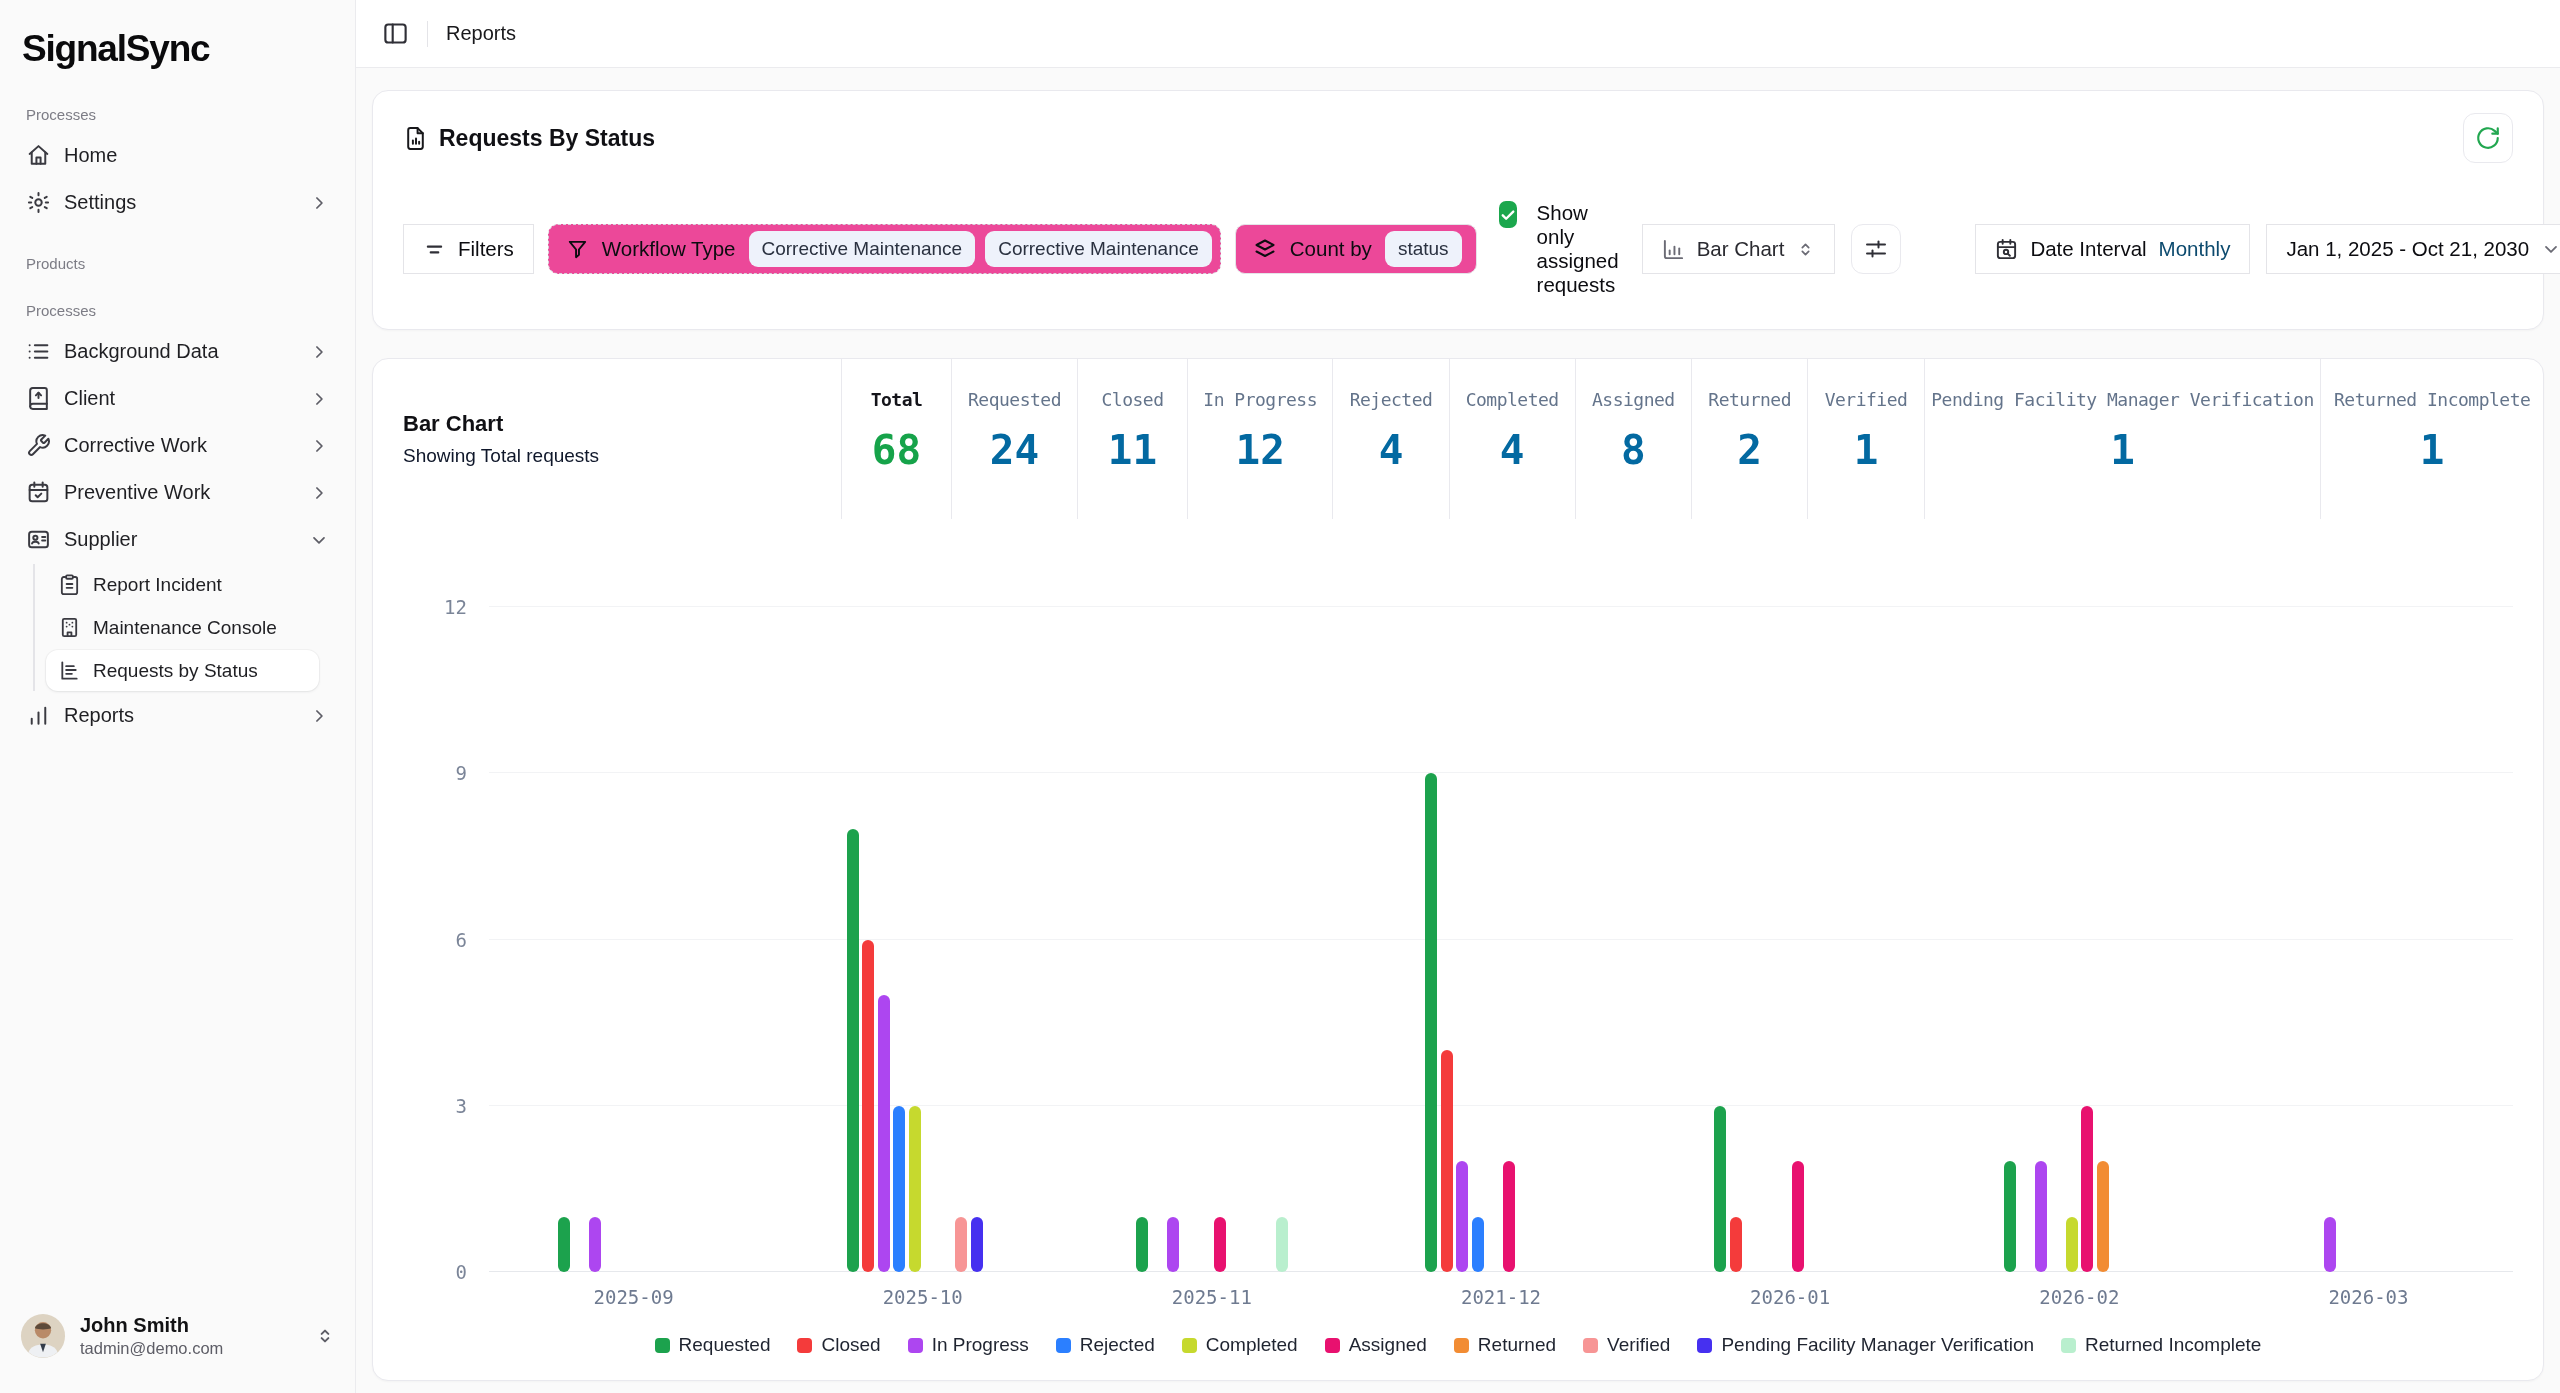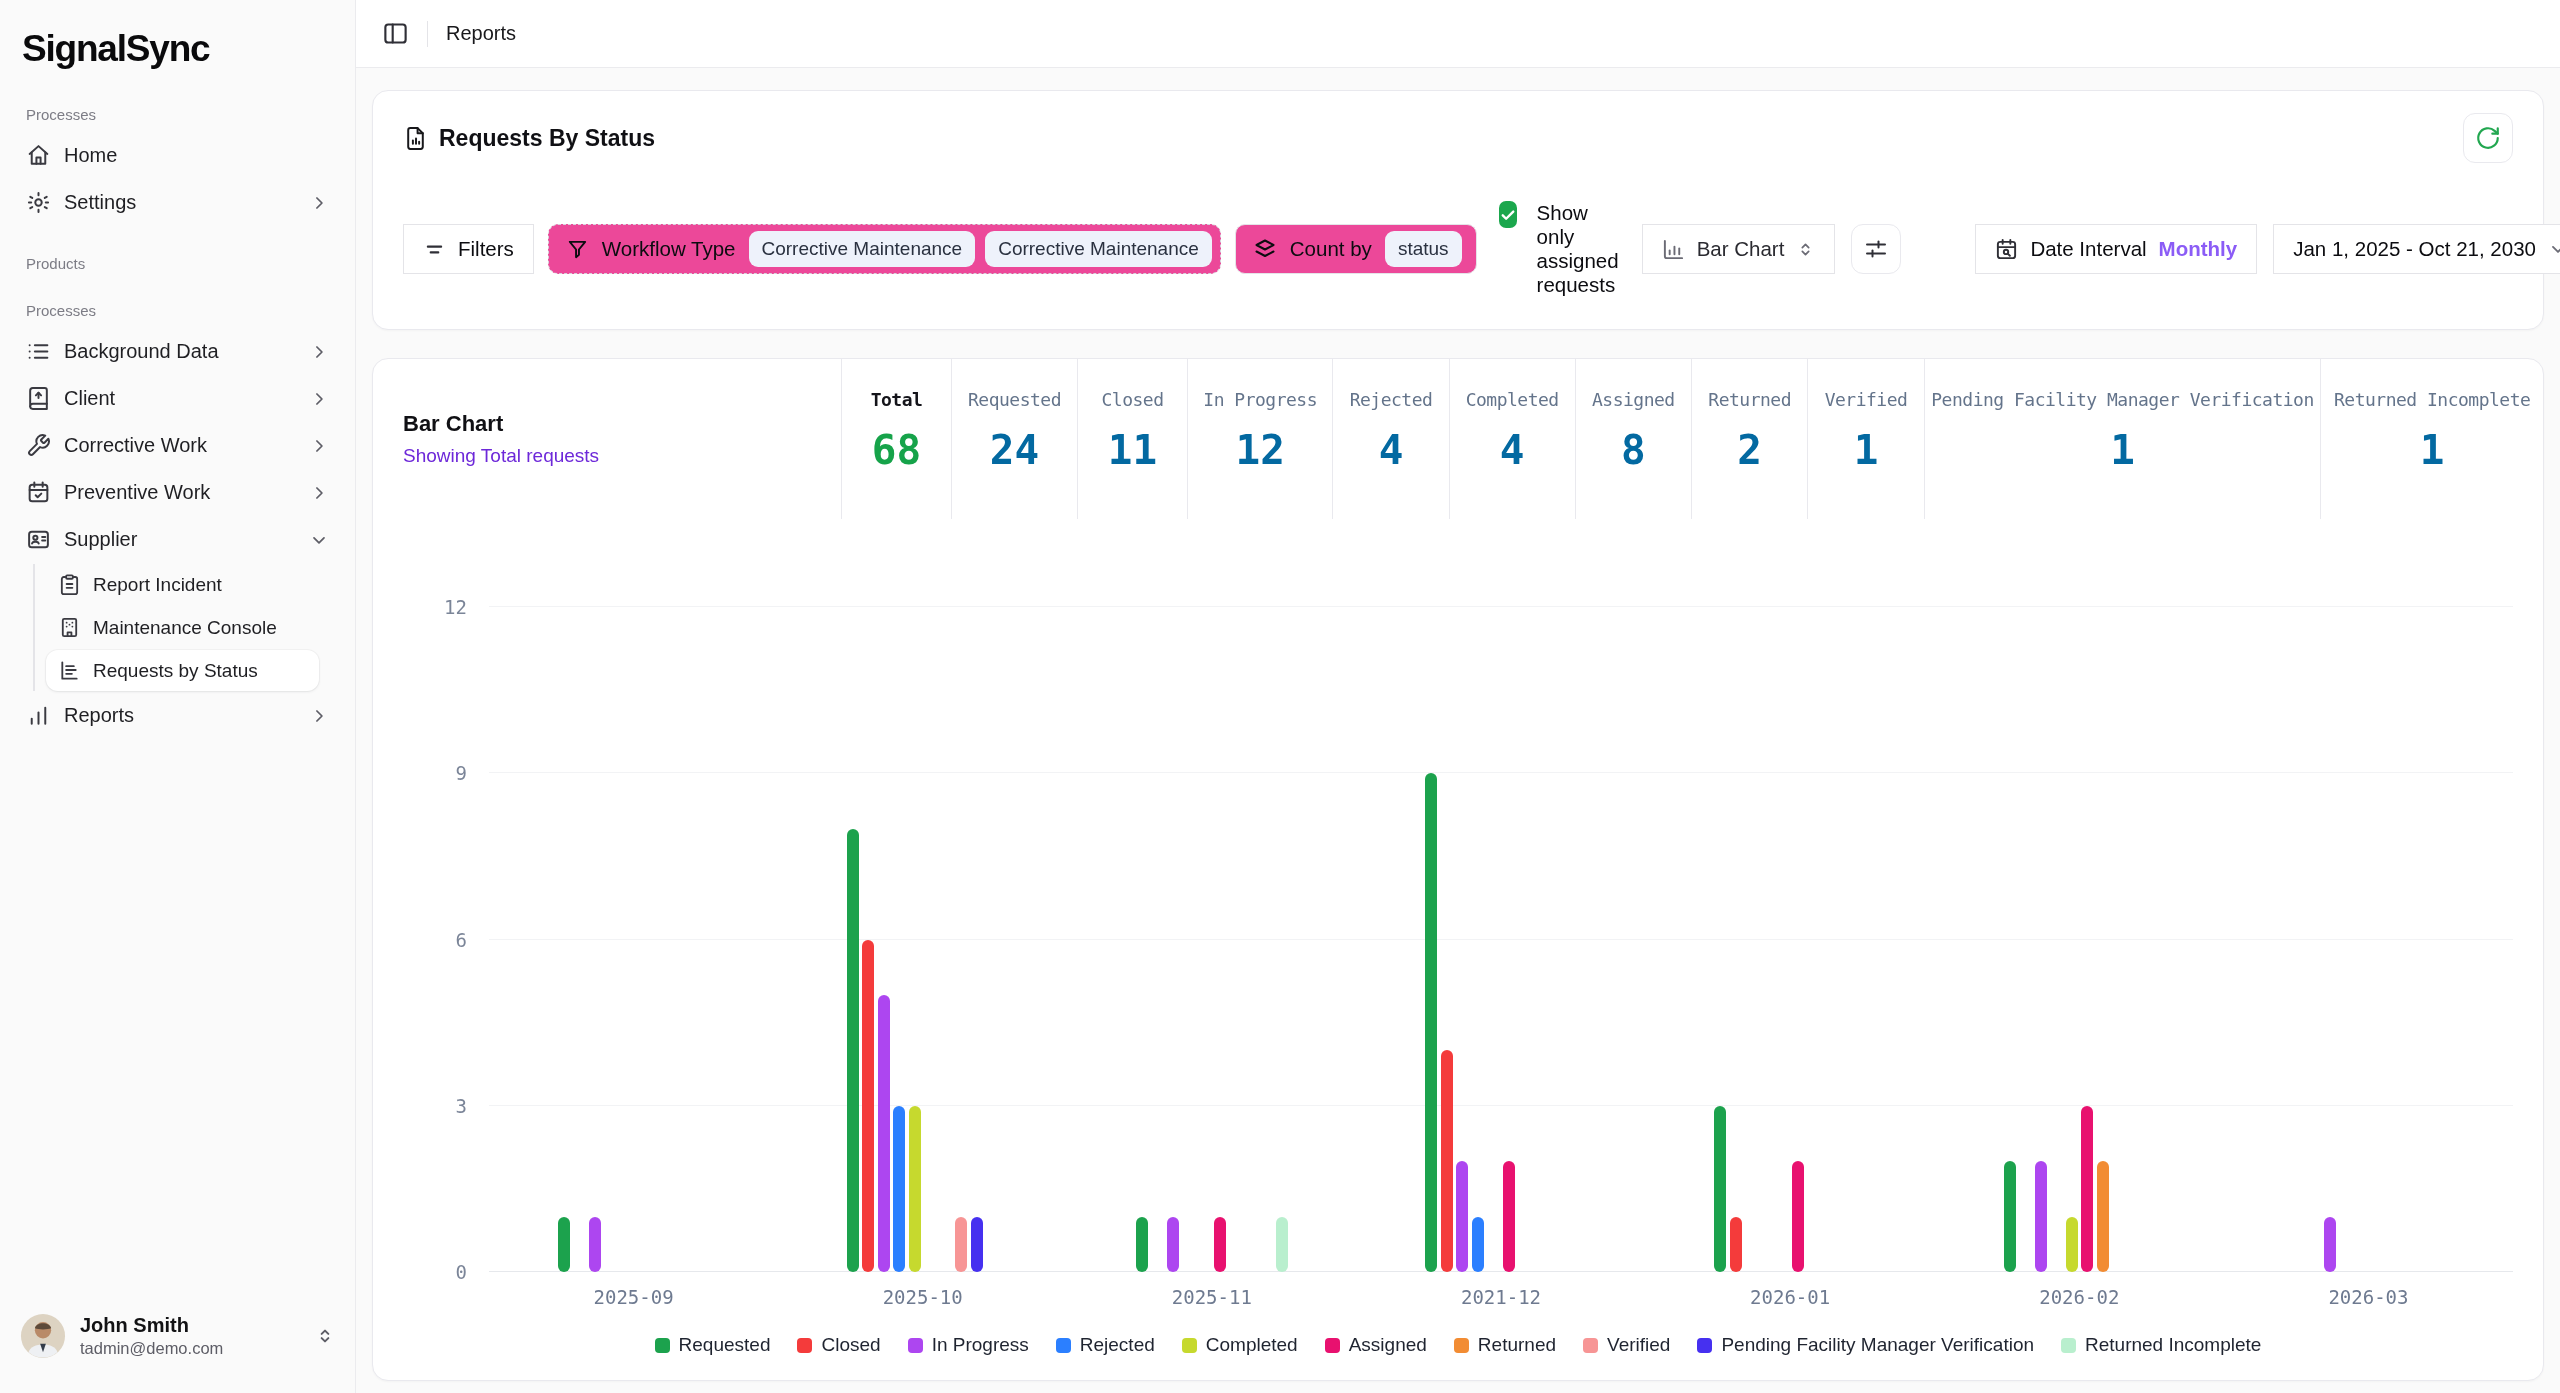--- a/index.html
+++ b/index.html
@@ -91,30 +91,30 @@
   }
   .checkbox-wrap { display:inline-flex; gap:20px; margin-left:8px; cursor:pointer; }
   .checkbox {
     width:27px; height:27px; border-radius:7px; background:#1ba74d;
     display:grid; place-items:center; color:#fff;
   }
   .checkbox-label { font-size:20.5px; font-weight:500; color:#0c0c10; }
   .right-tools { margin-left:auto; display:inline-flex; align-items:center; gap:16px; }
   .select-btn .ic, .select-btn .chev { color:#6b6b75; }
   .select-btn span { color:#2a2a30; }
-  .muted { color:#8b5cf6; font-weight:700; }
+  .muted { color:#0c4a6e; font-weight:400; }
   .mr-extra { margin-left:58px; }
   .btn .chev { color:#6b6b75; }
 
   
   .card-chart { flex:1; display:flex; flex-direction:column; min-height:0; padding:0; }
   .stats-row { display:flex; align-items:stretch; height:160px; flex:0 0 auto; }
   .stats-title { flex:0 0 468px; padding:0 30px; display:flex; flex-direction:column; justify-content:center; gap:8px; }
   .stats-title h3 { font-size:22px; font-weight:700; color:#101014; }
-  .stats-title p { font-size:19px; color:#6d28d9; }
+  .stats-title p { font-size:19px; color:#0f172a; }
   .stat-cell {
     border-left:1px solid #e9e9ee; padding:30px 19px 0;
     display:flex; flex-direction:column; align-items:center; gap:16px;
     min-width:110px; flex:0 1 auto;
   }
   .stat-cell.grow { flex-grow:1; }
   .stat-label { font-family:"DejaVu Sans Mono", monospace; font-size:18px; color:#64748b; letter-spacing:-0.5px; white-space:nowrap; }
   .stat-value { font-family:"DejaVu Sans Mono", monospace; font-size:41px; font-weight:700; color:#0369a1; }
   .stat-cell.accent .stat-label { color:#14141a; font-weight:700; }
   .stat-cell.accent .stat-value { color:#16a34a; }

